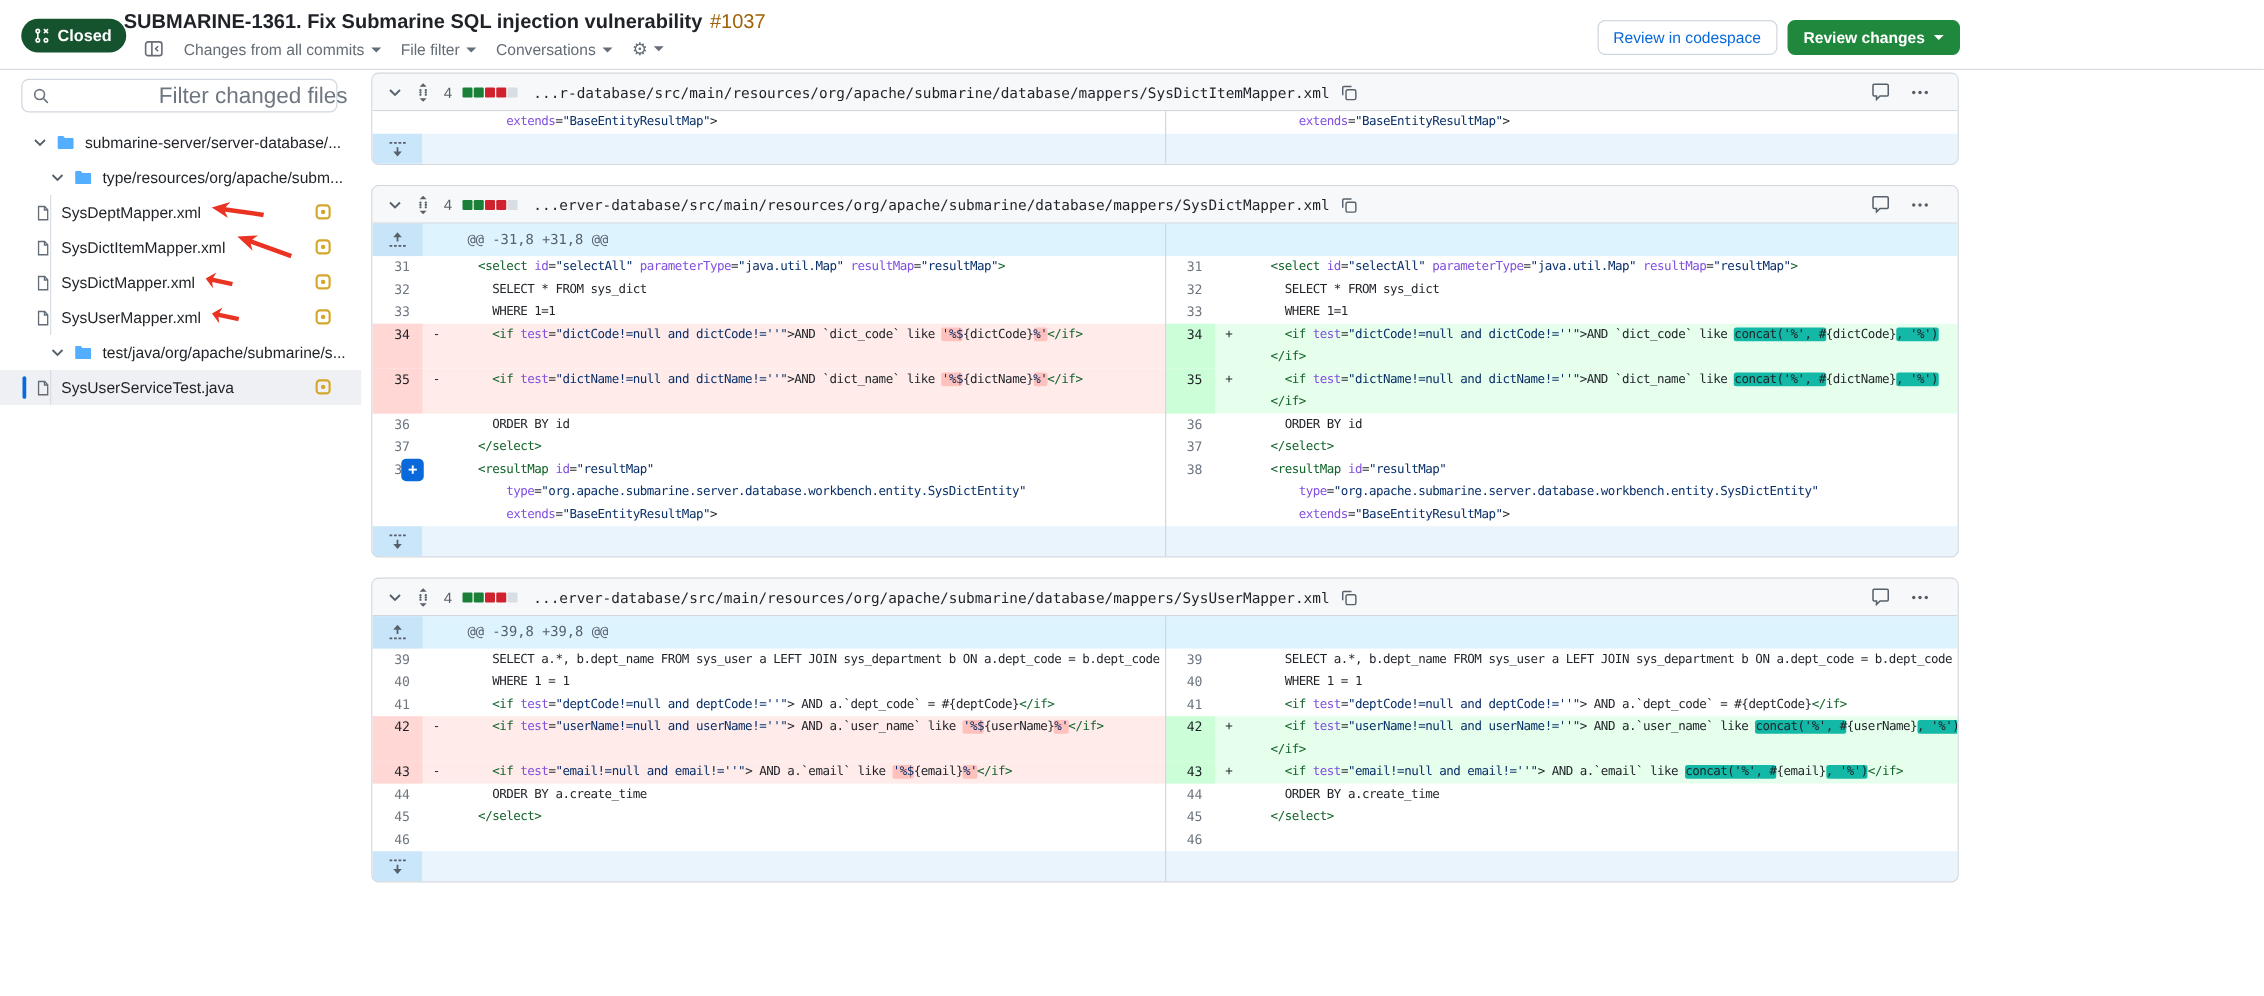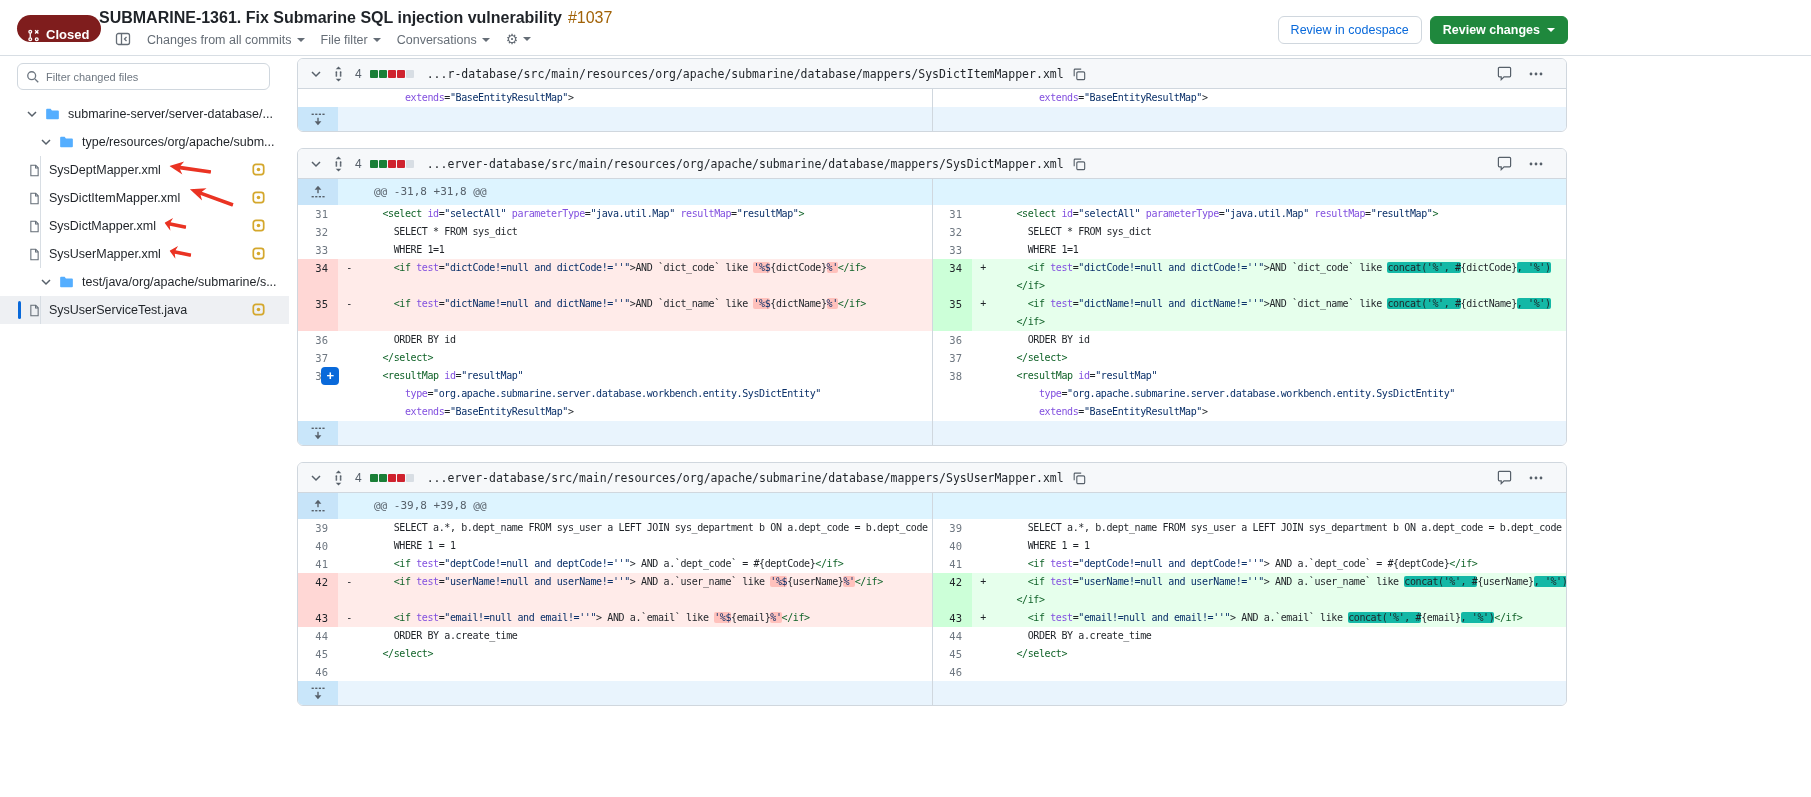--- a/index.html
+++ b/index.html
@@ -5,36 +5,36 @@
   * { box-sizing: border-box; margin: 0; padding: 0; }
   html,body { width:1811px; height:797px; }
   body {
     position: relative; overflow: hidden; background:#fff;
     font-family: "Liberation Sans", sans-serif; color:#1f2328;
   }
   .icon svg { display:block; }
 
   
   .app-header { position:absolute; top:0; left:0; width:1811px; height:56px; background:#fff; border-bottom:1px solid #d8dee4; z-index:5; }
-  .state-badge { position:absolute; left:17px; top:15px; height:27px; display:flex; align-items:flex-end; gap:6px; background:#7f1d1d; color:#fff; border-radius:14px; padding:0 12px 0 10px; font-size:13px; font-weight:700; }
+  .state-badge { position:absolute; left:17px; top:15px; height:27px; display:flex; align-items:center; gap:6px; background:#14532d; color:#fff; border-radius:14px; padding:0 12px 0 10px; font-size:13px; font-weight:700; }
   .title-row { position:absolute; left:99px; top:9px; font-size:16px; font-weight:700; white-space:nowrap; }
   .title-row .pr-num { color:#a16207; font-weight:400; margin-left:6px; }
   .toolbar { position:absolute; left:115px; top:31px; display:flex; align-items:flex-end; gap:16px; color:#656d76; font-size:12.5px; }
   .toolbar .tb-item { display:flex; align-items:center; gap:5px; cursor:pointer; }
   .caret { width:0; height:0; border-left:4px solid transparent; border-right:4px solid transparent; border-top:4px solid currentColor; display:inline-block; }
   .header-buttons { position:absolute; right:243px; top:16px; display:flex; gap:8px; }
   .btn { height:28px; border-radius:6px; font-size:12.5px; display:flex; align-items:center; padding:0 12px; white-space:nowrap; cursor:pointer; }
   .btn-secondary { background:#fff; border:1px solid #d0d7de; color:#0969da; font-weight:400; }
   .btn-primary { background:#1f883d; border:1px solid #1f883d; color:#fff; font-weight:600; gap:7px; }
   .btn-primary .caret { border-top-color:#fff; }
 
   
   .sidebar { position:absolute; left:0; top:56px; width:289px; bottom:0; background:#fff; }
   .filter-box { margin:7px 16px 10px 17px; width:253px; height:27px; border:1px solid #d0d7de; border-radius:6px; display:flex; align-items:center; gap:6px; padding:0 8px; color:#6e7781; }
-  .filter-box input { border:none; outline:none; flex:1; font-size:11px; font-family:inherit; color:#1f2328; background:transparent; }
+  .filter-box input { border:none; outline:none; flex:1; font-size:18px; font-family:inherit; color:#1f2328; background:transparent;text-align:right; }
   .filter-box input::placeholder { color:#6e7781; }
   .tree { position:relative; }
   .tree-row { position:relative; height:28px; display:flex; align-items:center; font-size:12.5px; cursor:pointer; white-space:nowrap; }
   .tree-row .chev { color:#57606a; margin-right:5px; }
   .tree-row .t-icon { margin-right:8px; }
   .tree-row .status { position:absolute; right:24px; top:7px; }
   .tree-row.lvl0 { padding-left:24px; }
   .tree-row.lvl1 { padding-left:38px; }
   .tree-row.lvl2 { padding-left:28px; }
   .tree-row.lvl2::before { content:""; position:absolute; left:40px; top:0; bottom:0; width:1px; background:#d8dee4; }

